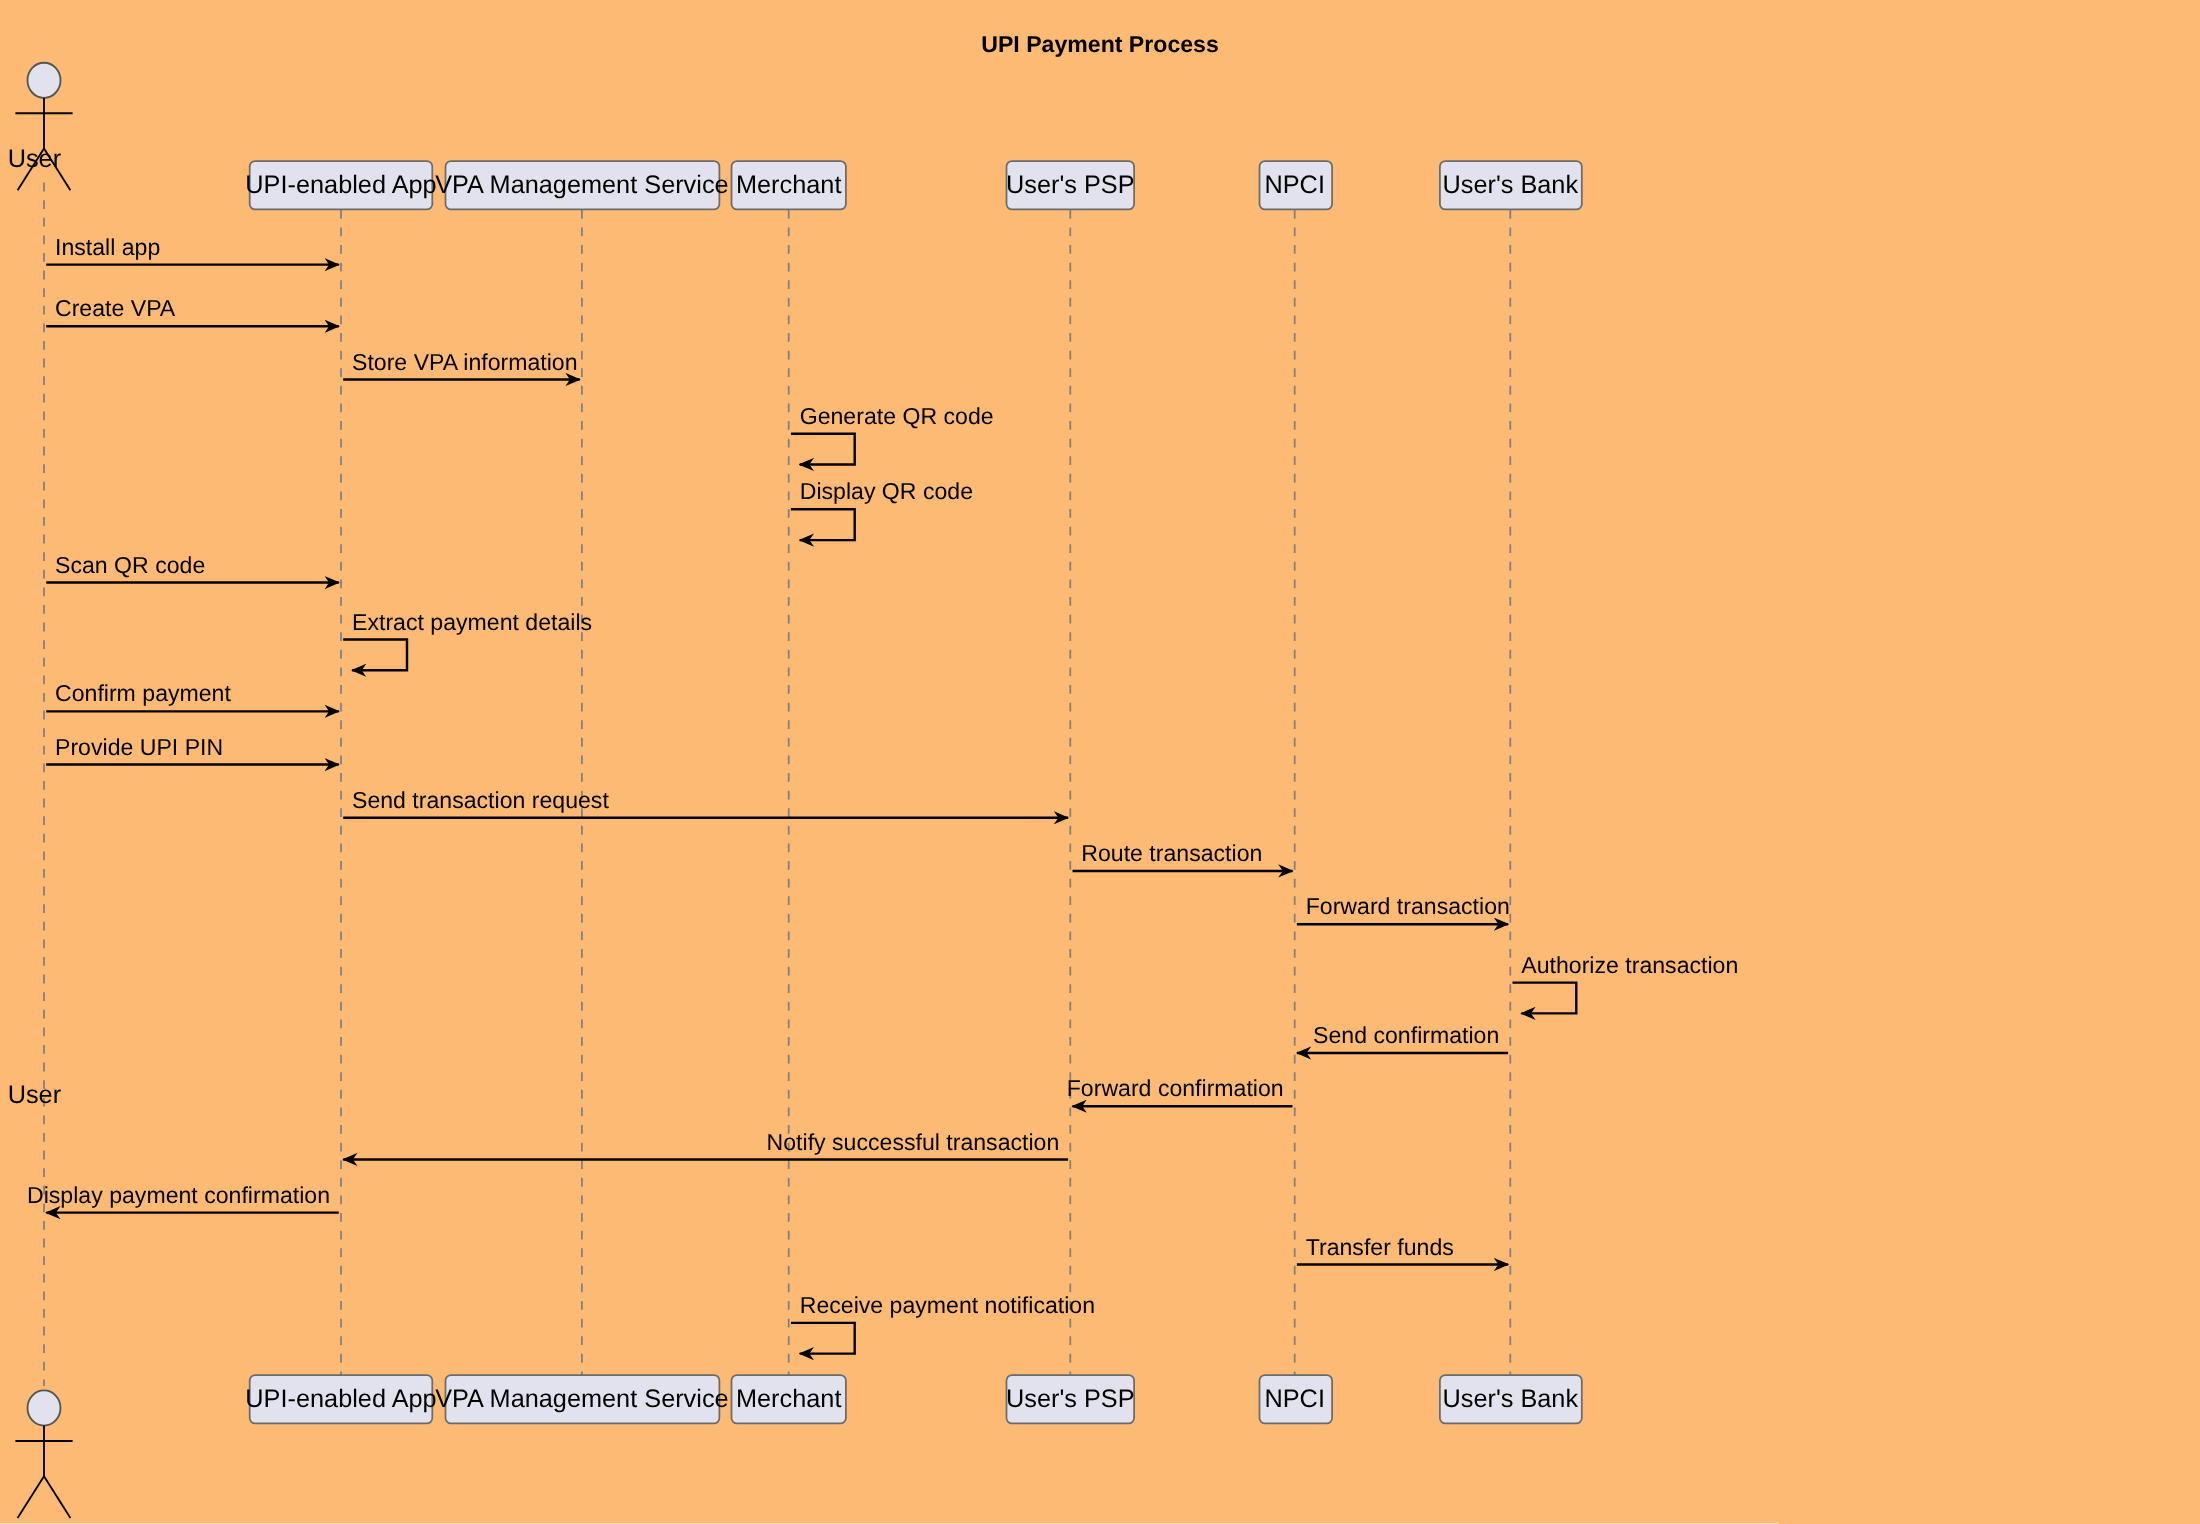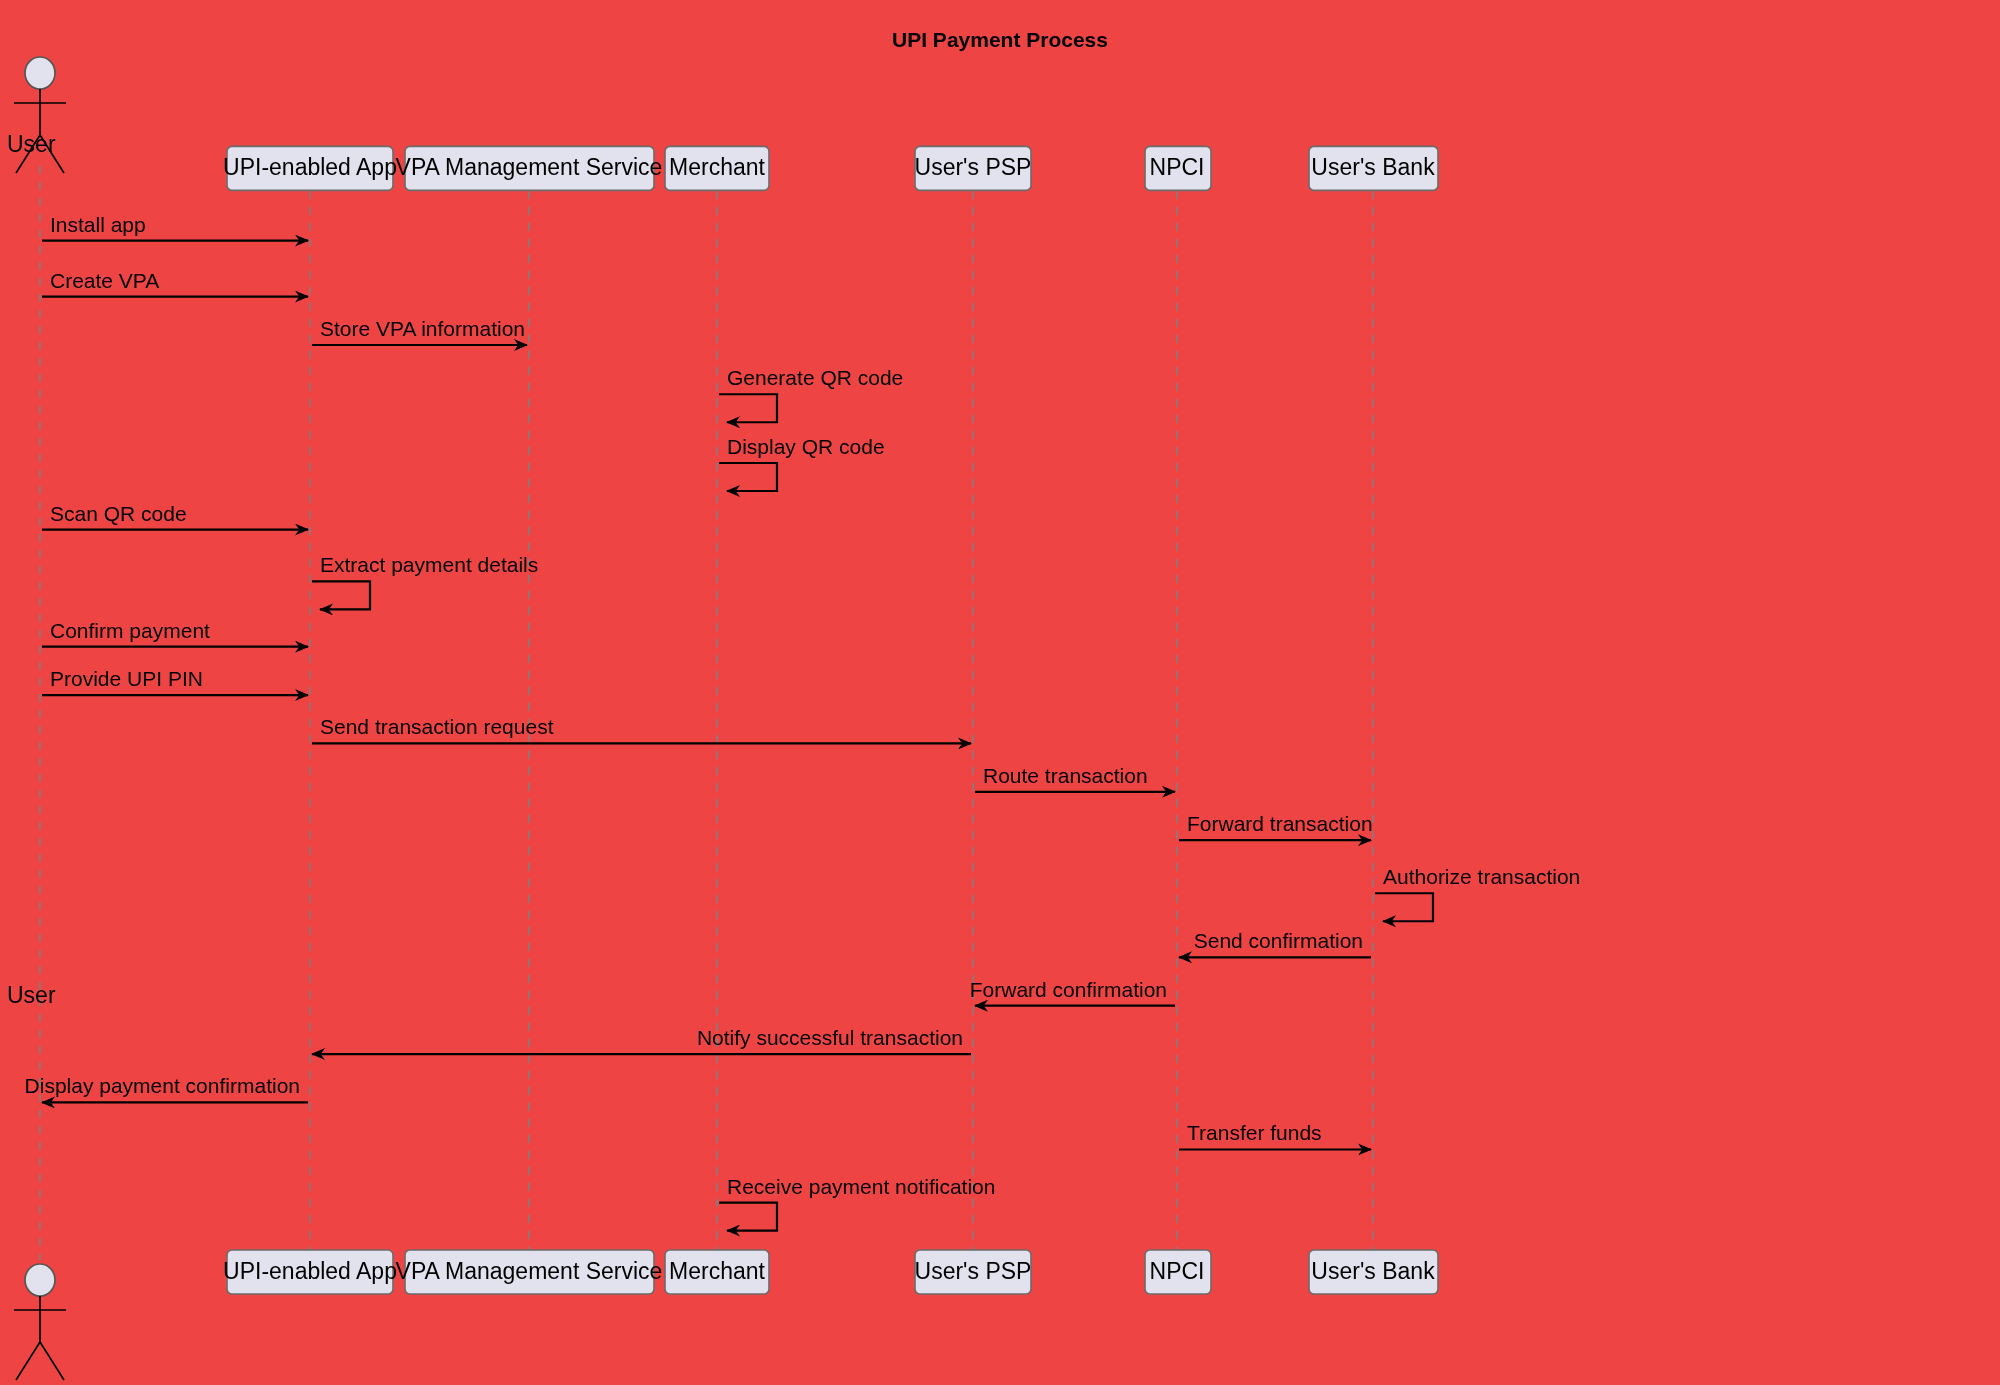--- a/index.html
+++ b/index.html
@@ -10,21 +10,21 @@
   body {
     width: 2000px;
     height: 1385px;
     font-family: "Liberation Sans", sans-serif;
     overflow: hidden;
   }
   #diagram-root {
     position: relative;
     width: 2000px;
     height: 1385px;
-    background: #ef4444;
+    background: #fdba74;
   }
   svg#seq-svg {
     display: block;
     width: 2000px;
     height: 1385px;
   }
   .diagram-title {
     font-family: "Liberation Sans", sans-serif;
     font-size: 21px;
     font-weight: bold;

